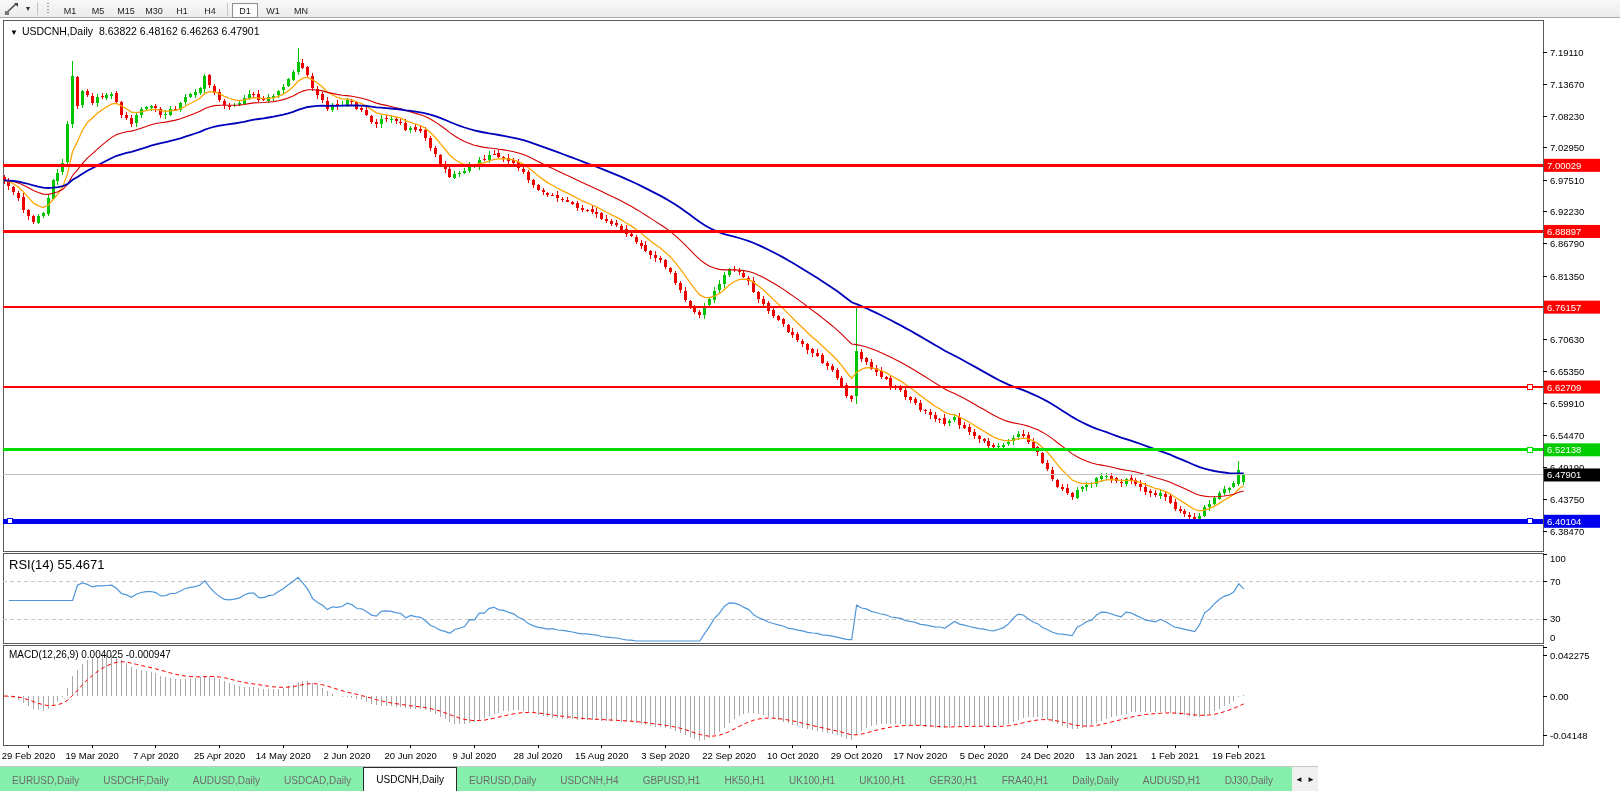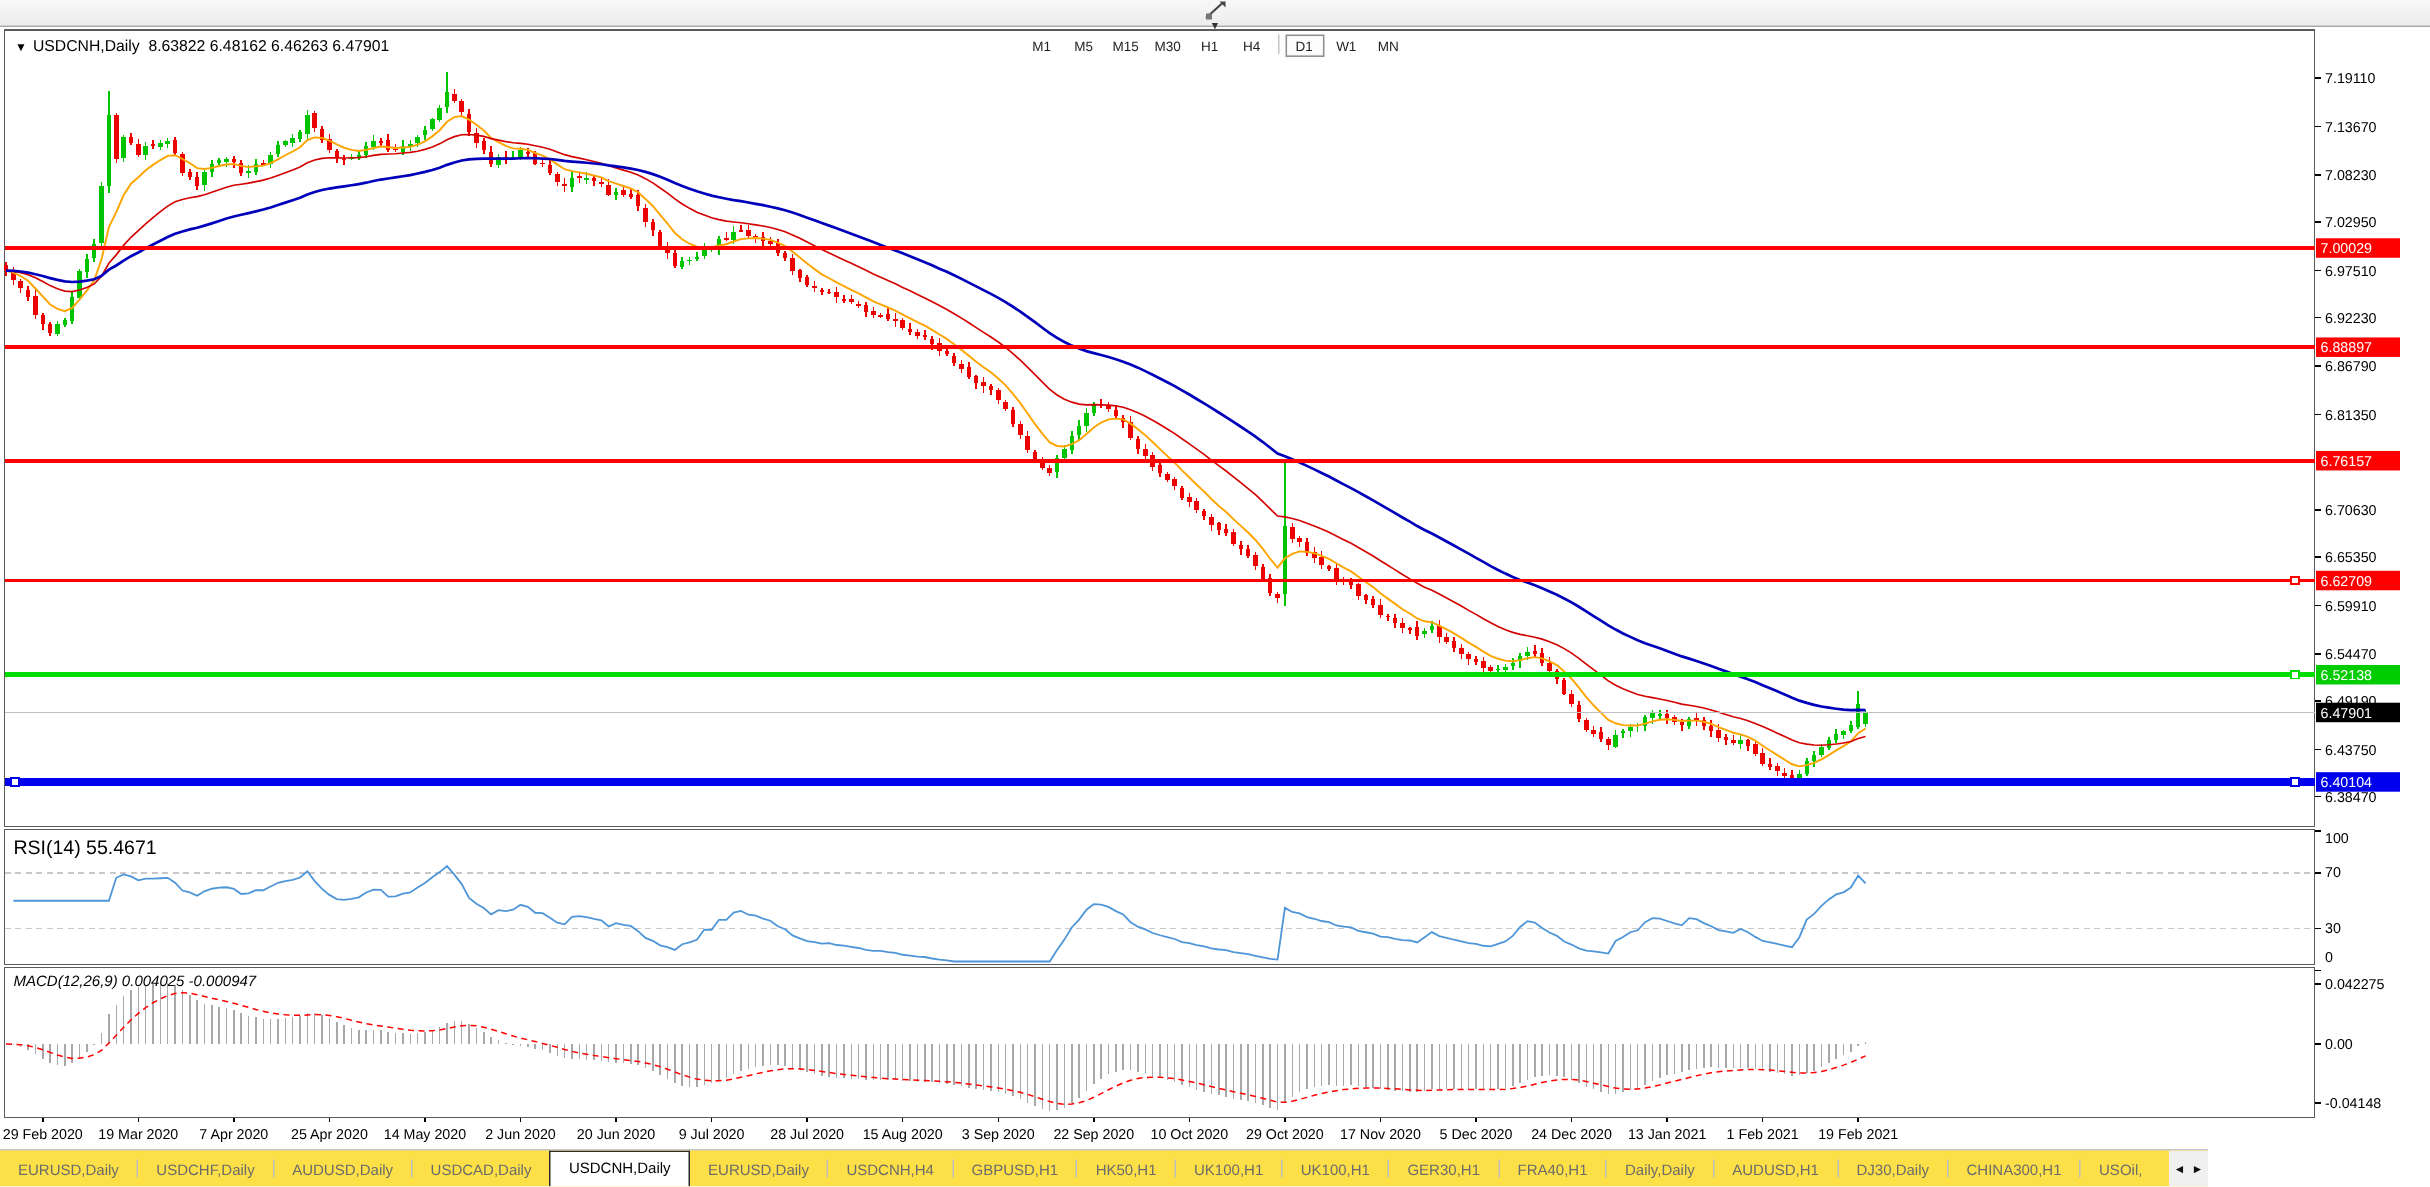--- a/index.html
+++ b/index.html
@@ -3,41 +3,41 @@
 <meta charset="utf-8">
 <style>
   * { box-sizing: border-box; margin: 0; padding: 0; }
   html,body { width:1620px; height:791px; overflow:hidden; background:#fff;
     font-family:"Liberation Sans", sans-serif; }
   #stage { position:relative; width:1620px; height:791px; background:#fff; }
 
   
   #toolbar { position:absolute; left:0; top:0; width:1620px; height:18px;
     background:linear-gradient(#f8f8f8,#ececec); border-bottom:1px solid #a9a9a9;
-    display:flex; align-items:center; z-index:5;flex-direction:column; }
+    display:flex; align-items:center; z-index:5; }
   .tool-ic { width:22px; height:16px; display:flex; align-items:center; justify-content:center; }
   .caret { font-size:7px; color:#333; width:12px; text-align:center; cursor:default; }
   .vsep { width:1px; height:13px; background:#c4c4c4; margin:0 3px; }
   .grip { width:5px; height:12px; margin:0 4px 0 6px;
     background-image:repeating-linear-gradient(#9a9a9a 0 1px, transparent 1px 3px);
     background-size:2px 100%; background-repeat:repeat-y; }
   .tfbtn { min-width:26px; height:15px; font-size:9px; line-height:15px; text-align:center;
     color:#222; padding:0 3px; margin:0 1px; border:1px solid transparent; cursor:default; }
   .tfbtn.active { background:#fdfdfd; border:1px solid #8f8f8f; box-shadow:inset 0 0 1px #cfcfcf; }
 
   
   .ovl { position:absolute; z-index:3; color:#000; white-space:pre; }
   #chart-title { left:10px; top:25px; font-size:10.5px; }
   #chart-title .tri { font-size:8px; margin-right:4px; }
   #rsi-label { left:9px; top:557px; font-size:13px; }
-  #macd-label { left:9px; top:649px; font-size:10px;font-style:italic; }
+  #macd-label { left:9px; top:649px; font-size:10px; }
 
   
-  #tabbar { position:absolute; left:0; top:766px; width:1472px; height:25px;
-    background:#fde047; border-top:1px solid #c7c7c7; display:flex; align-items:flex-end;
+  #tabbar { position:absolute; left:0; top:766px; width:1318px; height:25px;
+    background:#86efac; border-top:1px solid #c7c7c7; display:flex; align-items:flex-end;
     overflow:hidden; z-index:5; }
   .tab { height:21px; line-height:21px; font-size:10px; color:#6b6b6b; padding:0 12px;
     white-space:nowrap; cursor:default; }
   .tabsep { width:1px; height:12px; background:#bdbdbd; align-self:center; }
   .tab.active { background:#fff; color:#000; height:24px; line-height:24px;
     border:1px solid #2b2b2b; border-bottom:none; }
   #tabscroll { position:absolute; right:0; top:0; height:25px; width:26px; background:#f0f0f0;
     display:flex; align-items:center; justify-content:space-between; padding:0 3px; }
   .scr { font-size:8px; color:#111; cursor:default; }
 

